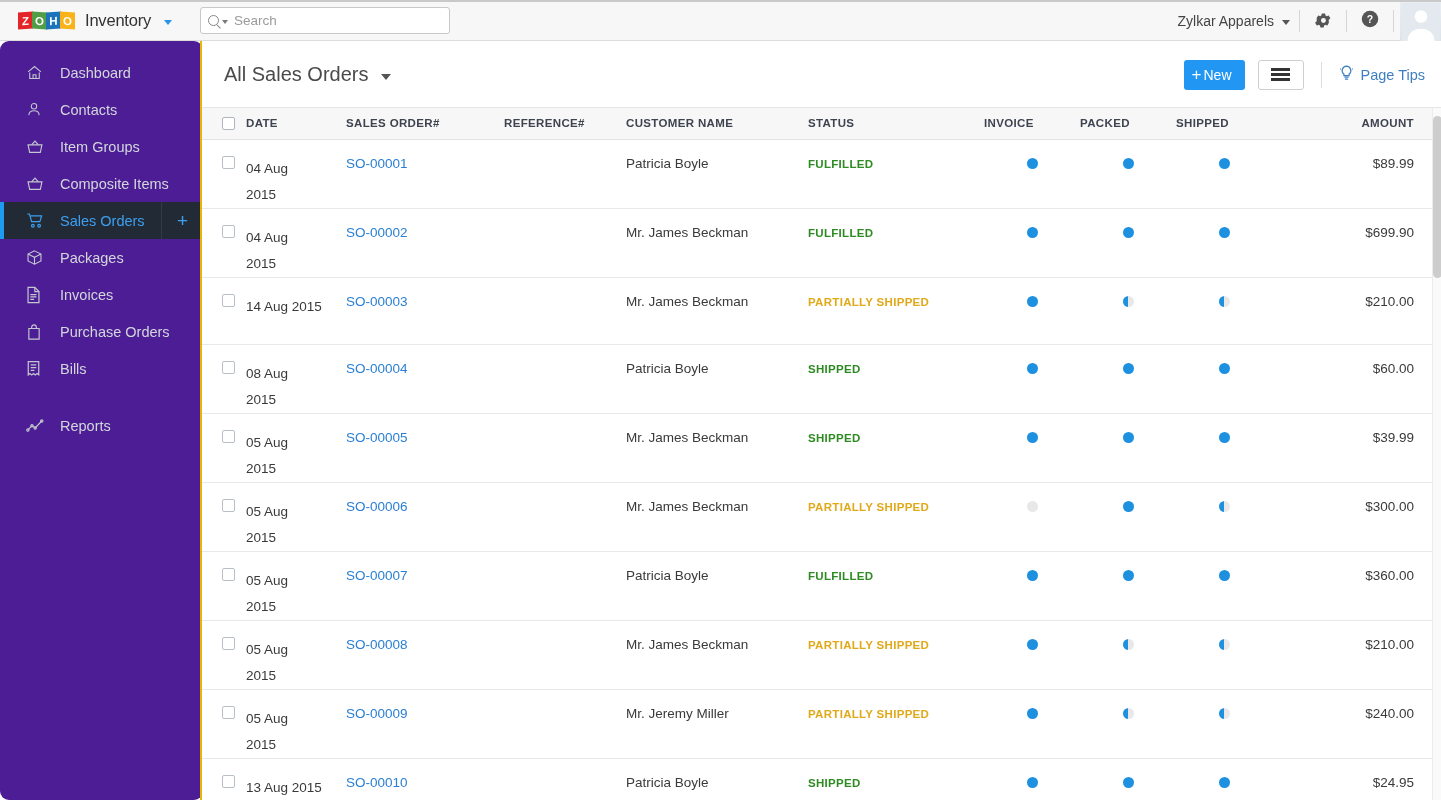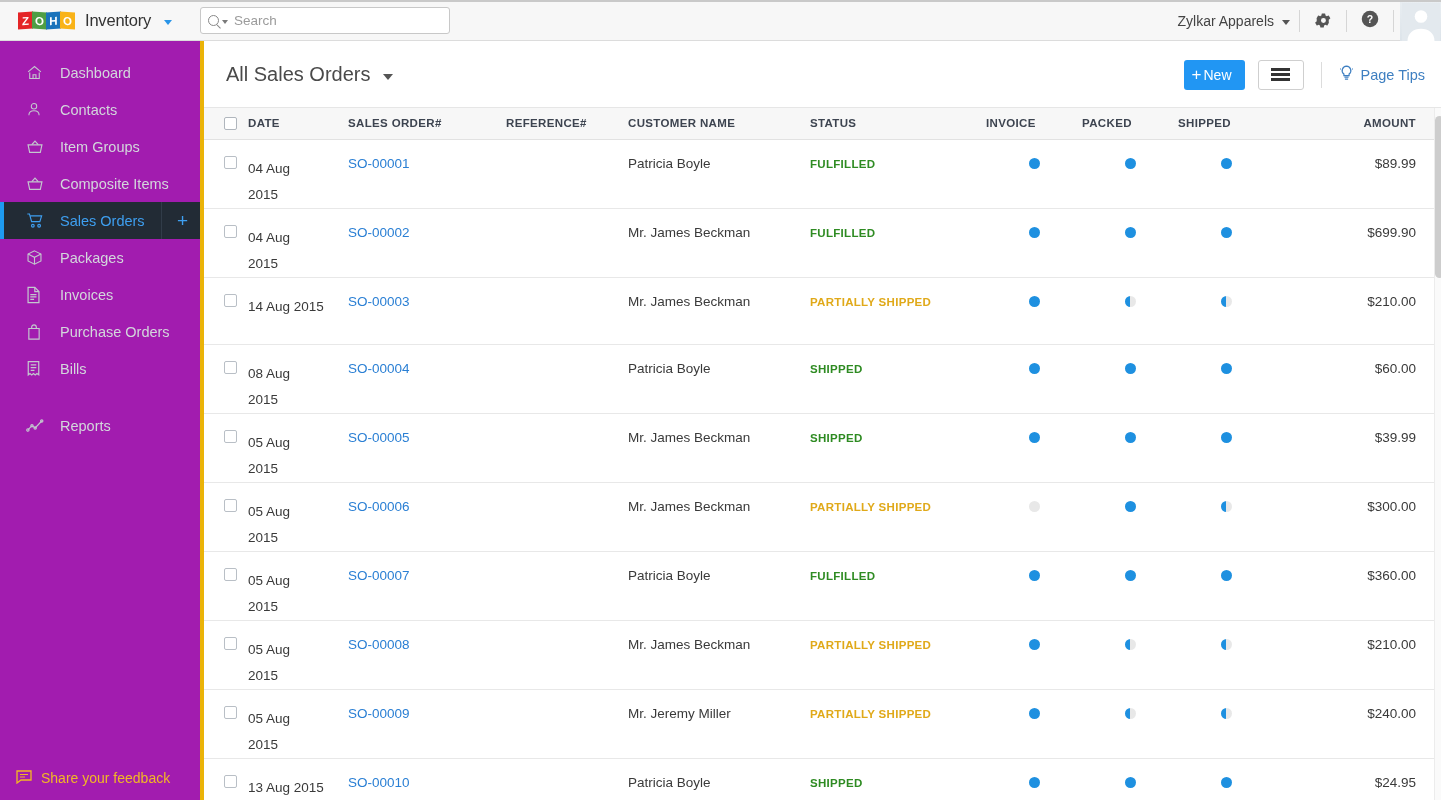--- a/index.html
+++ b/index.html
@@ -101,21 +101,22 @@
     background: linear-gradient(#e9eef2, #dde4ea);
     margin-left: 6px;
   }
   .avatar-head {
     width: 38px; height: 38px; position: relative;
   }
 
   
   .sidebar {
     position: absolute; top: 41px; left: 0; width: 203px; height: 759px;
-    background: #a21caf;
+    background: #4c1d95;
+    border-radius: 9px;
   }
   .nav { padding-top: 13px; }
   .nav-item {
     height: 37px; display: flex; align-items: center;
     color: #d3d7dc; font-size: 14.5px; cursor: pointer;
     position: relative; padding-left: 26px;
   }
   .nav-item .nav-ico {
     width: 20px; margin-right: 14px; display: flex;
     align-items: center; justify-content: flex-start;
@@ -140,21 +141,21 @@
   .feedback {
     position: absolute; bottom: 0; left: 0; width: 200px; height: 44px;
     display: flex; align-items: center; padding-left: 16px; gap: 9px;
     color: #f2b824; font-size: 14px; cursor: pointer;
   }
 
   
   .main {
     position: absolute; top: 41px; left: 200px;
     width: 1241px; height: 759px; background: #fff;
-    border-left: 4px solid #eab308;
+    border-left: 2px solid #eab308;
   }
 
   .page-head {
     height: 67px; display: flex; align-items: center;
     padding: 0 0 0 22px; position: relative;
     border-bottom: 1px solid #e6e6e6;
   }
   .page-title {
     font-size: 20px; color: #4a4a4a; font-weight: 400;
   }
@@ -422,29 +423,20 @@
             <path d="M2 13.4 6.6 8.6l3.6 2.6L17.6 3.4"></path>
             <circle cx="2" cy="13.4" r="1.3"></circle>
             <circle cx="6.6" cy="8.6" r="1.3"></circle>
             <circle cx="10.2" cy="11.2" r="1.3"></circle>
             <circle cx="17.6" cy="3.4" r="1.3"></circle>
           </svg>
         </span>
         <span>Reports</span>
       </div>
     </div>
-  <div class="feedback">
-    <span>
-      <svg width="16" height="14" viewBox="0 0 16 14" fill="none" stroke="#f2b824" stroke-width="1.3">
-        <path d="M1 1h14v9H5L1 13z"></path>
-        <path d="M4 4.5h8M4 7h5" stroke-width="1.1"></path>
-      </svg>
-    </span>
-    <span>Share your feedback</span>
-  </div>
 </div>
 
 <div class="main">
 
   <div class="page-head">
     <span class="page-title">All Sales Orders</span>
     <span class="title-caret"></span>
 
     <div class="head-actions">
       <button class="btn-new">

